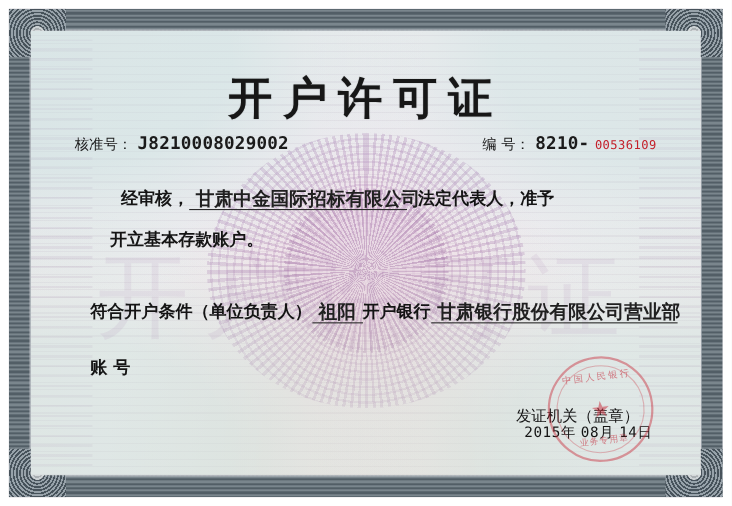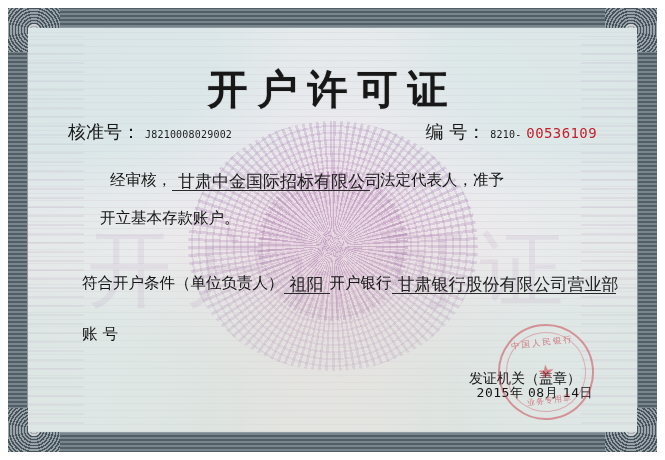--- a/index.html
+++ b/index.html
@@ -182,41 +182,43 @@
     align-items: baseline;
     font-size: 12.5px;
     font-family: "DejaVu Serif", "Liberation Serif", serif;
   }
   .code-left, .code-right {
     display: flex;
     align-items: baseline;
     gap: 5px;
     white-space: nowrap;
   }
-  .label { font-size: 18px; color: #181818; }
+  .label { font-size: 13px; color: #181818; }
   .mono {
     font-family: "DejaVu Sans Mono", "Liberation Mono", monospace;
-    font-size: 10px;
+    font-size: 16px;
     letter-spacing: 0.2px;
+    font-weight: bold;
   }
   .red {
     color: #c4202a;
     font-family: "DejaVu Sans Mono", "Liberation Mono", monospace;
-    font-size: 14px;
+    font-size: 11px;
     letter-spacing: 0.4px;
   }
 
   .body-line {
     position: absolute;
     display: flex;
     align-items: flex-end;
     font-family: "DejaVu Serif", "Liberation Serif", serif;
     font-size: 15.5px;
     color: #141414;
     white-space: nowrap;
+    font-weight: bold;
   }
 
   .line1 { left: 82px; top: 142px; }
   .line2 { left: 72px; top: 180px; }
   .line3 { left: 54px; top: 245px; right: 40px; }
   .line4 { left: 54px; top: 296px; }
 
   .fill {
     display: inline-block;
     border-bottom: 1px solid #2a2a2a;

